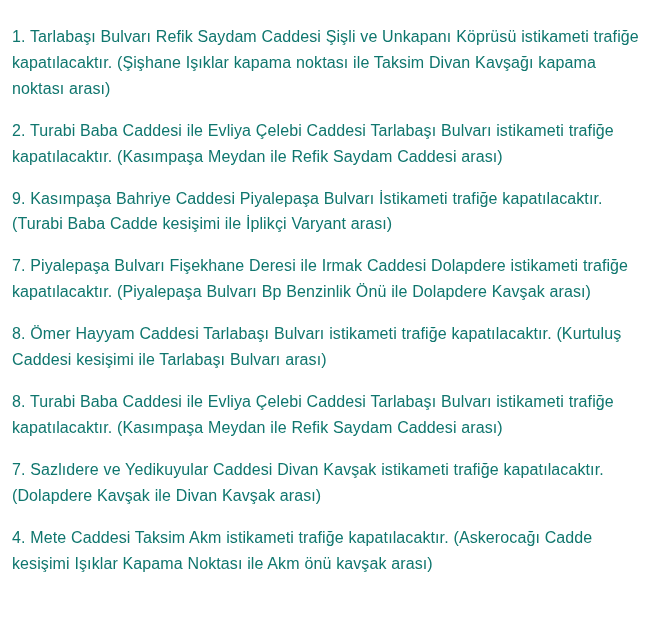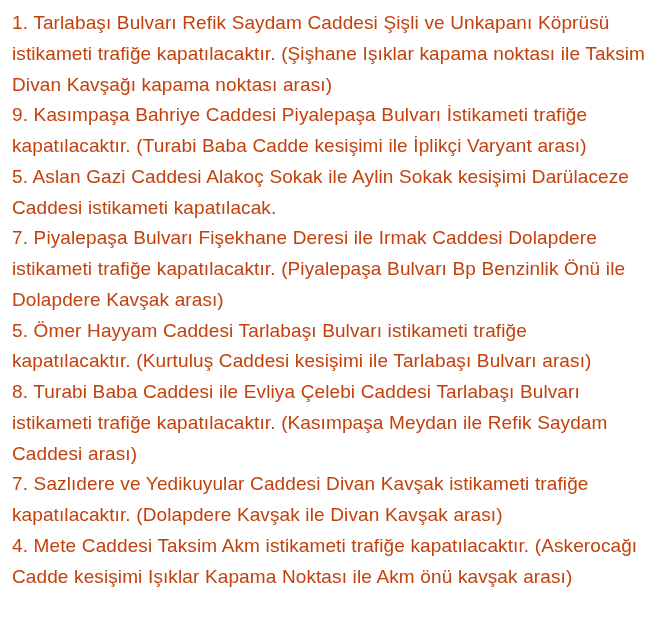--- a/index.html
+++ b/index.html
@@ -13,34 +13,34 @@
     font-family: "Liberation Sans", sans-serif;
     color: #202124;
     overflow: hidden;
   }
   .doc {
     padding: 8px 12px 0 12px;
     box-sizing: border-box;
     width: 660px;
   }
   .item {
-    font-size: 19px;
+    font-size: 16px;
     line-height: 1.62;
-    color: #c2410c;
-    margin: 0 0 0 0;
+    color: #0f766e;
+    margin: 16px 0 0 0;
     letter-spacing: 0.1px;
     text-align: left;
     word-spacing: 0.2px;
   }
 </style>
 </head>
 <body>
 
 <div class="doc">
   <p class="item">1. Tarlabaşı Bulvarı Refik Saydam Caddesi Şişli ve Unkapanı Köprüsü istikameti trafiğe kapatılacaktır. (Şişhane Işıklar kapama noktası ile Taksim Divan Kavşağı kapama noktası arası)</p>
+  <p class="item">2. Turabi Baba Caddesi ile Evliya Çelebi Caddesi Tarlabaşı Bulvarı istikameti trafiğe kapatılacaktır. (Kasımpaşa Meydan ile Refik Saydam Caddesi arası)</p>
   <p class="item">9. Kasımpaşa Bahriye Caddesi Piyalepaşa Bulvarı İstikameti trafiğe kapatılacaktır. (Turabi Baba Cadde kesişimi ile İplikçi Varyant arası)</p>
-  <p class="item">5. Aslan Gazi Caddesi Alakoç Sokak ile Aylin Sokak kesişimi Darülaceze Caddesi istikameti kapatılacak.</p>
   <p class="item">7. Piyalepaşa Bulvarı Fişekhane Deresi ile Irmak Caddesi Dolapdere istikameti trafiğe kapatılacaktır. (Piyalepaşa Bulvarı Bp Benzinlik Önü ile Dolapdere Kavşak arası)</p>
-  <p class="item">5. Ömer Hayyam Caddesi Tarlabaşı Bulvarı istikameti trafiğe kapatılacaktır. (Kurtuluş Caddesi kesişimi ile Tarlabaşı Bulvarı arası)</p>
+  <p class="item">8. Ömer Hayyam Caddesi Tarlabaşı Bulvarı istikameti trafiğe kapatılacaktır. (Kurtuluş Caddesi kesişimi ile Tarlabaşı Bulvarı arası)</p>
   <p class="item">8. Turabi Baba Caddesi ile Evliya Çelebi Caddesi Tarlabaşı Bulvarı istikameti trafiğe kapatılacaktır. (Kasımpaşa Meydan ile Refik Saydam Caddesi arası)</p>
   <p class="item">7. Sazlıdere ve Yedikuyular Caddesi Divan Kavşak istikameti trafiğe kapatılacaktır. (Dolapdere Kavşak ile Divan Kavşak arası)</p>
   <p class="item">4. Mete Caddesi Taksim Akm istikameti trafiğe kapatılacaktır. (Askerocağı Cadde kesişimi Işıklar Kapama Noktası ile Akm önü kavşak arası)</p>
 </div>
 
 </body></html>

